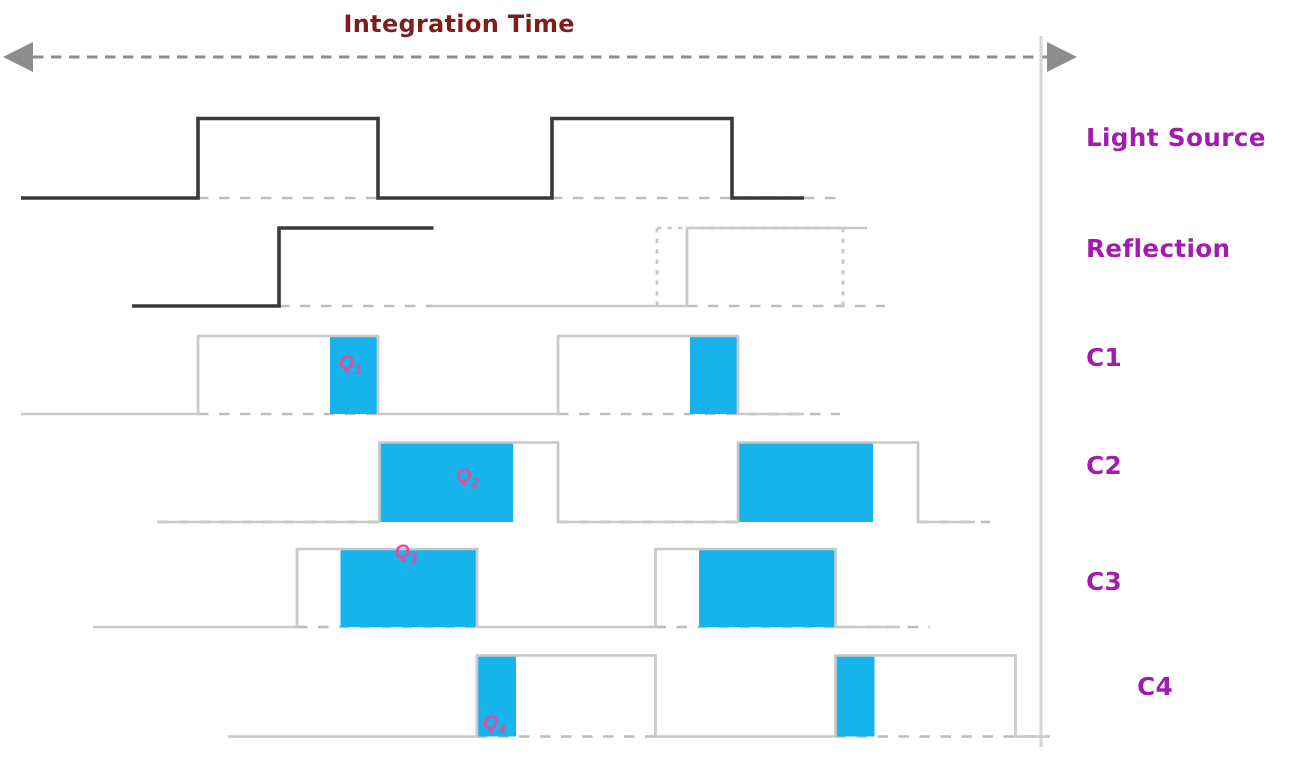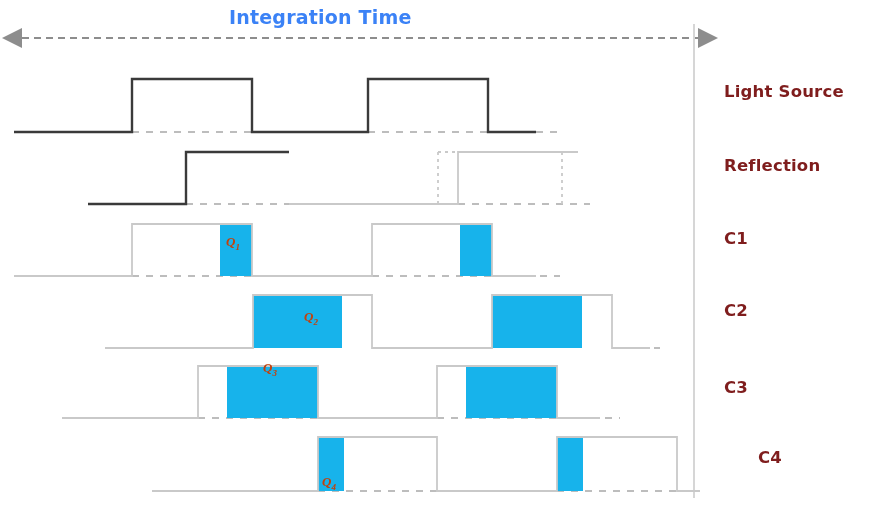--- a/index.html
+++ b/index.html
@@ -4,40 +4,40 @@
 <style>
   html,body{margin:0;padding:0;background:#ffffff;}
   body{width:877px;height:518px;font-family:"DejaVu Sans",sans-serif;overflow:hidden;}
   #stage{position:relative;width:877px;height:518px;background:#fff;}
   #diagram{position:absolute;left:0;top:0;width:877px;height:518px;}
   .row-label{
     position:absolute;
     font-family:"DejaVu Sans",sans-serif;
     font-weight:bold;
     font-size:16.5px;
-    color:#7f1d1d;
+    color:#a21caf;
     letter-spacing:0.2px;
     white-space:nowrap;
   }
   .title{
     position:absolute;
     font-family:"DejaVu Sans",sans-serif;
     font-weight:bold;
-    font-size:19px;
-    color:#3b82f6;
+    font-size:16px;
+    color:#7f1d1d;
     letter-spacing:0.2px;
     white-space:nowrap;
   }
   .qlabel{
     position:absolute;
-    font-family:Liberation Serif, serif;
+    font-family:Liberation Sans, sans-serif;
     font-weight:bold;
     font-style:italic;
     font-size:13px;
-    color:#c2410c;
+    color:#ec4899;
     white-space:nowrap;
   }
   .qlabel sub{font-size:9px;}
 </style>
 </head>
 <body>
 
 <div id="stage">
 
   <svg id="diagram" viewBox="0 0 877 518" xmlns="http://www.w3.org/2000/svg">

